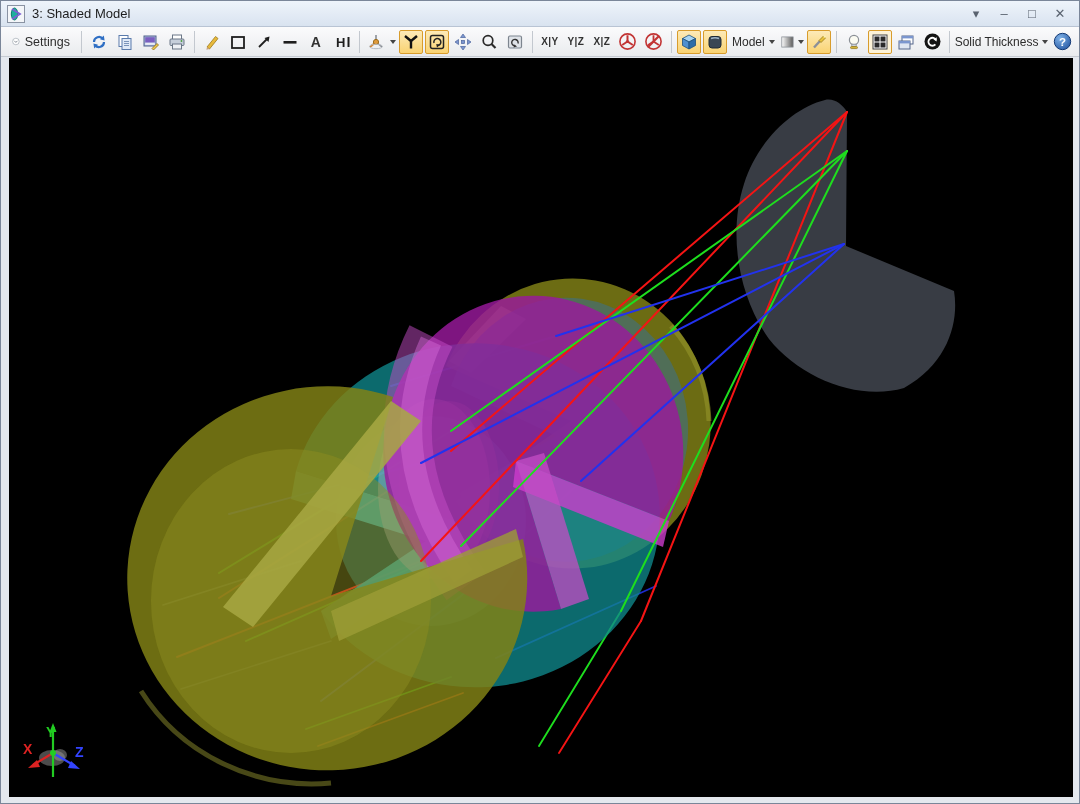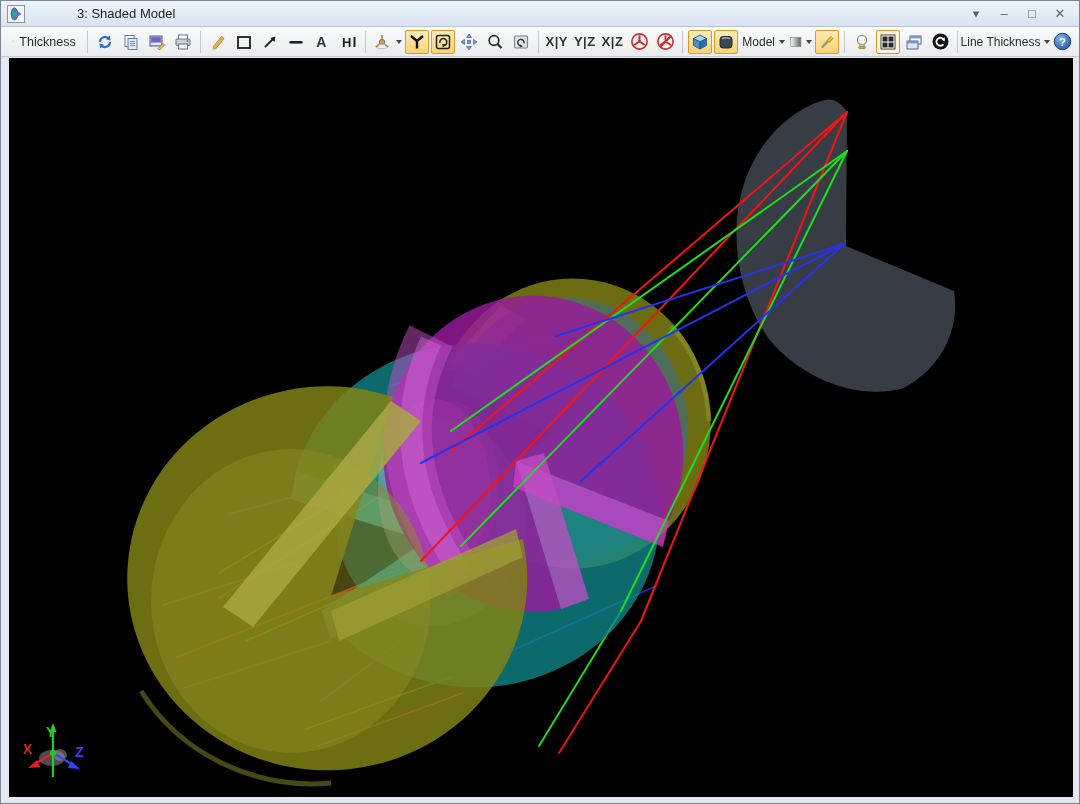--- a/index.html
+++ b/index.html
@@ -3,37 +3,37 @@
 <meta charset="utf-8">
 <style>
   html,body{margin:0;padding:0;}
   body{width:1080px;height:804px;overflow:hidden;background:#e4e8ee;
        font-family:"Liberation Sans", sans-serif; -webkit-font-smoothing:antialiased;}
   .window{position:absolute;inset:0;border:1px solid #7a8699;box-sizing:border-box;background:#e4e8ee;}
 
   
   .titlebar{position:absolute;left:0;top:0;right:0;height:26px;
     background:linear-gradient(#eef4fb,#d9e3f0);border-bottom:1px solid #b9c4d4;
-    display:flex;align-items:center;padding:0 6px;box-sizing:border-box;gap:45px;}
+    display:flex;align-items:center;padding:0 6px;box-sizing:border-box;}
   .title-icon{width:18px;height:18px;margin-right:7px;flex:0 0 auto;}
   .title-text{font-size:13px;color:#1d1d1d;flex:1 1 auto;white-space:nowrap;}
   .win-controls{display:flex;align-items:center;gap:10px;margin-right:4px;}
   .win-btn{width:18px;height:18px;display:flex;align-items:center;justify-content:center;
     color:#5a6370;font-size:13px;line-height:1;cursor:default;}
 
   
   .toolbar{position:absolute;left:0;top:26px;right:0;height:30px;
     background:linear-gradient(#fbfbfc,#e9ebee);border-bottom:1px solid #c6cbd2;
     display:flex;align-items:center;padding:0 4px;box-sizing:border-box;}
   .tbtn{height:24px;min-width:24px;display:flex;align-items:center;justify-content:center;
     border:1px solid transparent;border-radius:2px;margin:0 1px;box-sizing:border-box;}
   .tbtn.active{background:linear-gradient(#fdeab8,#f9d372);border-color:#d89c2c;}
   .tbtn.active-light{background:#fdf3d8;border-color:#d89c2c;}
   .tbtn.textbtn{padding:0 5px;font-size:12px;color:#2c2c2c;white-space:nowrap;}
-  .tbtn.small-text{font-size:13px;font-weight:bold;color:#333;letter-spacing:.5px;padding:0 3px;}
+  .tbtn.small-text{font-size:10px;font-weight:bold;color:#333;letter-spacing:.5px;padding:0 3px;}
   .tsep{width:1px;height:22px;background:#c3c8cf;margin:0 4px;flex:0 0 auto;}
   .caret{width:0;height:0;border-left:3.5px solid transparent;border-right:3.5px solid transparent;
     border-top:4px solid #444;margin-left:4px;display:inline-block;}
   .settings-label{font-size:12.5px;color:#2c2c2c;margin-left:5px;}
 
   
   .viewport{position:absolute;left:8px;top:57px;width:1064px;height:739px;background:#000;}
   .viewport svg{display:block;width:100%;height:100%;}
 </style>
 </head>
@@ -56,21 +56,21 @@
     </div>
   </div>
 
   <div class="toolbar">
 
     <div class="tbtn textbtn">
       <svg width="17" height="17" viewBox="0 0 17 17">
         <circle cx="8.5" cy="8.5" r="7.2" fill="#fff" stroke="#9aa3ad" stroke-width="1.4"></circle>
         <path d="M5,7 L8.5,10.5 L12,7" fill="none" stroke="#5a6470" stroke-width="1.6"></path>
       </svg>
-      <span class="settings-label">Thickness</span>
+      <span class="settings-label">Settings</span>
     </div>
 
     <div class="tsep"></div>
 
     <div class="tbtn">
       <svg width="18" height="18" viewBox="0 0 18 18">
         <path d="M4,9 A5,5 0 0 1 13,6" fill="none" stroke="#2f6fc4" stroke-width="2.2"></path>
         <polygon points="13.8,2.5 14.6,7.5 10,6.2" fill="#2f6fc4"></polygon>
         <path d="M14,9 A5,5 0 0 1 5,12" fill="none" stroke="#2f6fc4" stroke-width="2.2"></path>
         <polygon points="4.2,15.5 3.4,10.5 8,11.8" fill="#2f6fc4"></polygon>
@@ -283,21 +283,21 @@
       <svg width="19" height="19" viewBox="0 0 19 19">
         <circle cx="9.5" cy="9.5" r="8" fill="#141414"></circle>
         <path d="M13,8 A4,4 0 1 0 12.4,12.4" fill="none" stroke="#fff" stroke-width="1.8"></path>
         <polygon points="13.8,5.2 13.6,9.4 10.4,7.2" fill="#fff"></polygon>
       </svg>
     </div>
 
     <div class="tsep"></div>
 
     <div class="tbtn textbtn">
-      <span>Line Thickness</span>
+      <span>Solid Thickness</span>
       <span class="caret"></span>
     </div>
 
     <div class="tbtn">
       <svg width="19" height="19" viewBox="0 0 19 19">
         <defs>
           <radialGradient id="hlp" cx="0.35" cy="0.3" r="0.9">
             <stop offset="0" stop-color="#7fb2e8"></stop>
               <stop offset="1" stop-color="#1d4f9c"></stop>
           </radialGradient>

